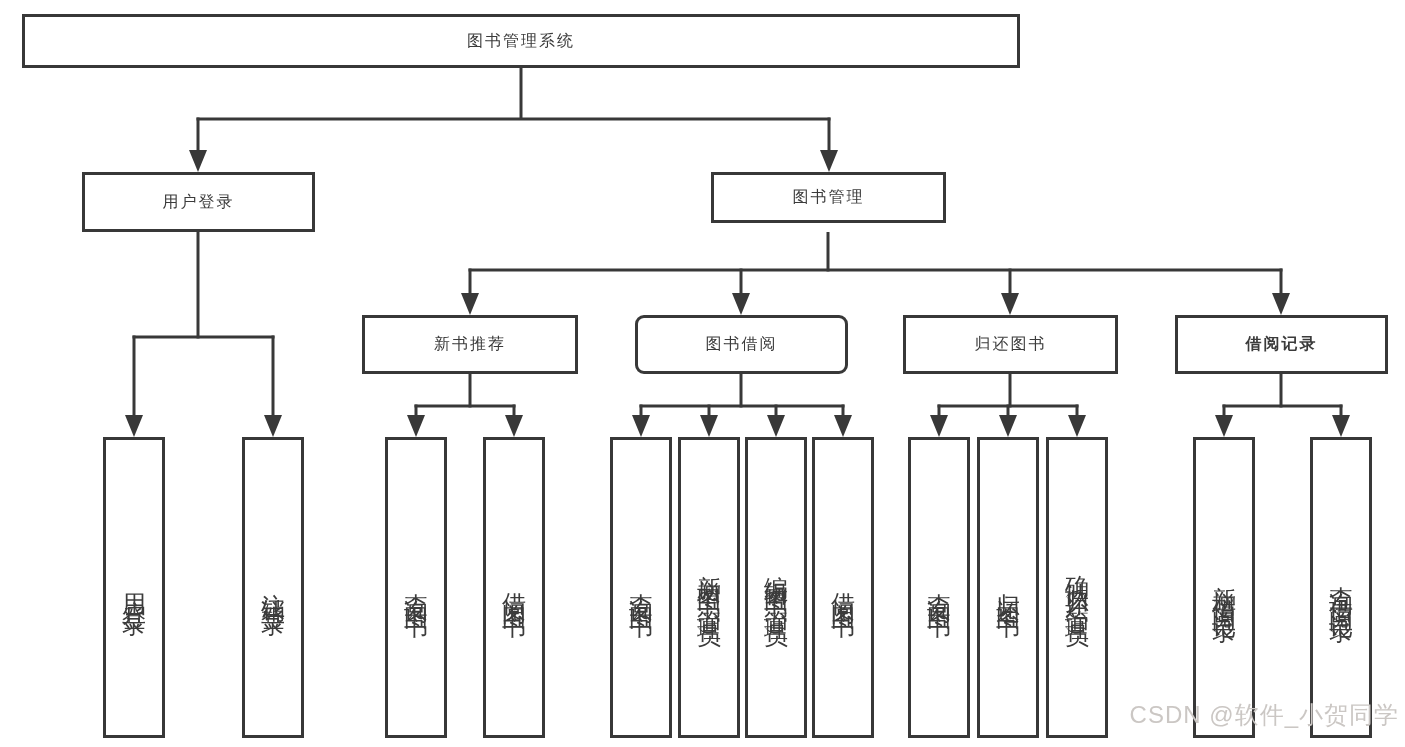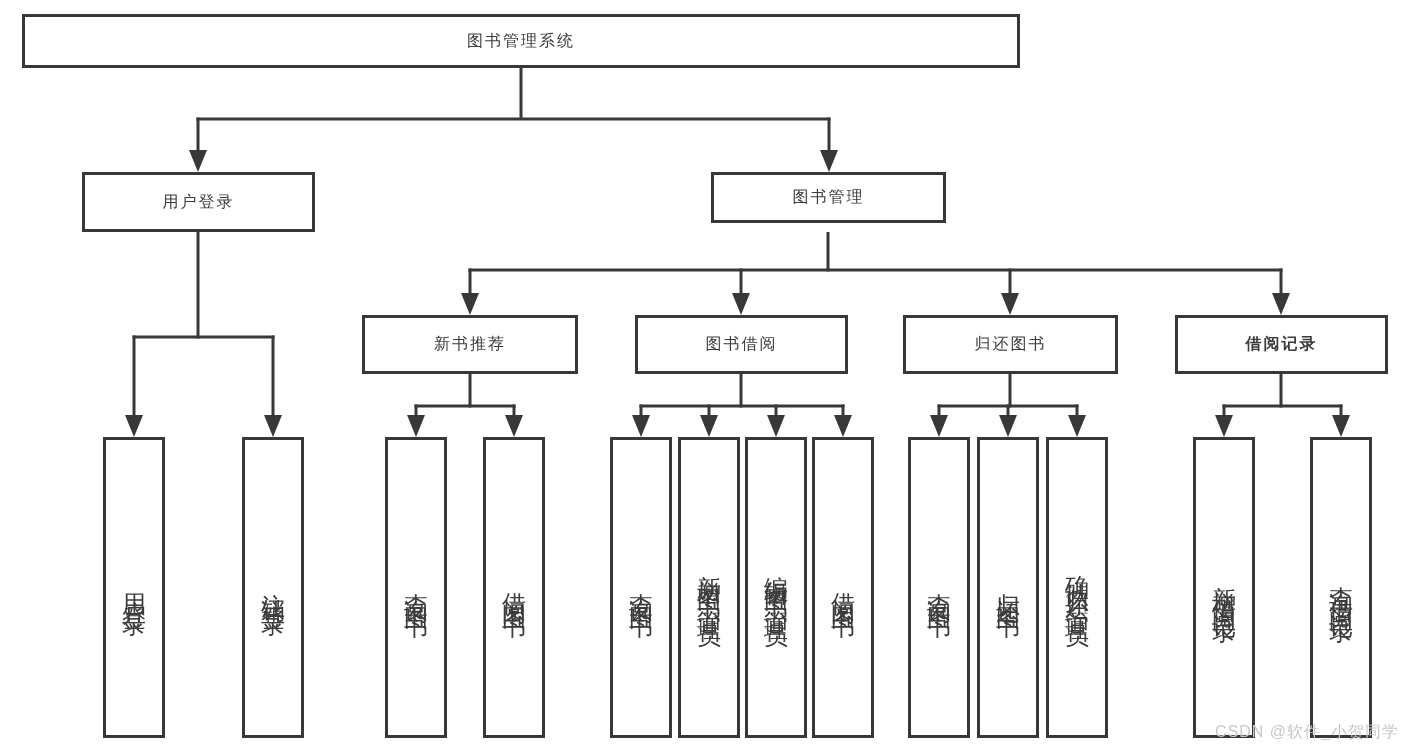--- a/index.html
+++ b/index.html
@@ -35,23 +35,23 @@
   .vbox .vlabel {
     writing-mode: vertical-rl;
     text-orientation: mixed;
     font-size: 24px;
     letter-spacing: 7px;
     line-height: 1;
   }
   .watermark {
     position: absolute;
     right: 6px;
-    bottom: 4px;
+    bottom: 16px;
     z-index: 5;
-    font-size: 16px;
+    font-size: 24px;
     color: #cbc7c4;
     letter-spacing: 1px;
     white-space: nowrap;
   }
 </style>
 </head>
 <body>
 
 <svg class="wires" width="1405" height="747">
   <g>
@@ -129,21 +129,21 @@
 <div class="node hbox" style="left:82px; top:172px; width:233px; height:60px;">
   <span class="label">用户登录</span>
 </div>
 <div class="node hbox" style="left:711px; top:172px; width:235px; height:51px;">
   <span class="label">图书管理</span>
 </div>
 
 <div class="node hbox" style="left:362px; top:315px; width:216px; height:59px;align-items:center;">
   <span class="label">新书推荐</span>
 </div>
-<div class="node hbox" style="left:635px; top:315px; width:213px; height:59px;">
+<div class="node hbox" style="left:635px; top:315px; width:213px; height:59px;border-radius:9px;">
   <span class="label">图书借阅</span>
 </div>
 <div class="node hbox" style="left:903px; top:315px; width:215px; height:59px;">
   <span class="label">归还图书</span>
 </div>
 <div class="node hbox" style="left:1175px; top:315px; width:213px; height:59px;font-weight:bold;">
   <span class="label">借阅记录</span>
 </div>
 
 <div class="node vbox" style="left:103px;">

